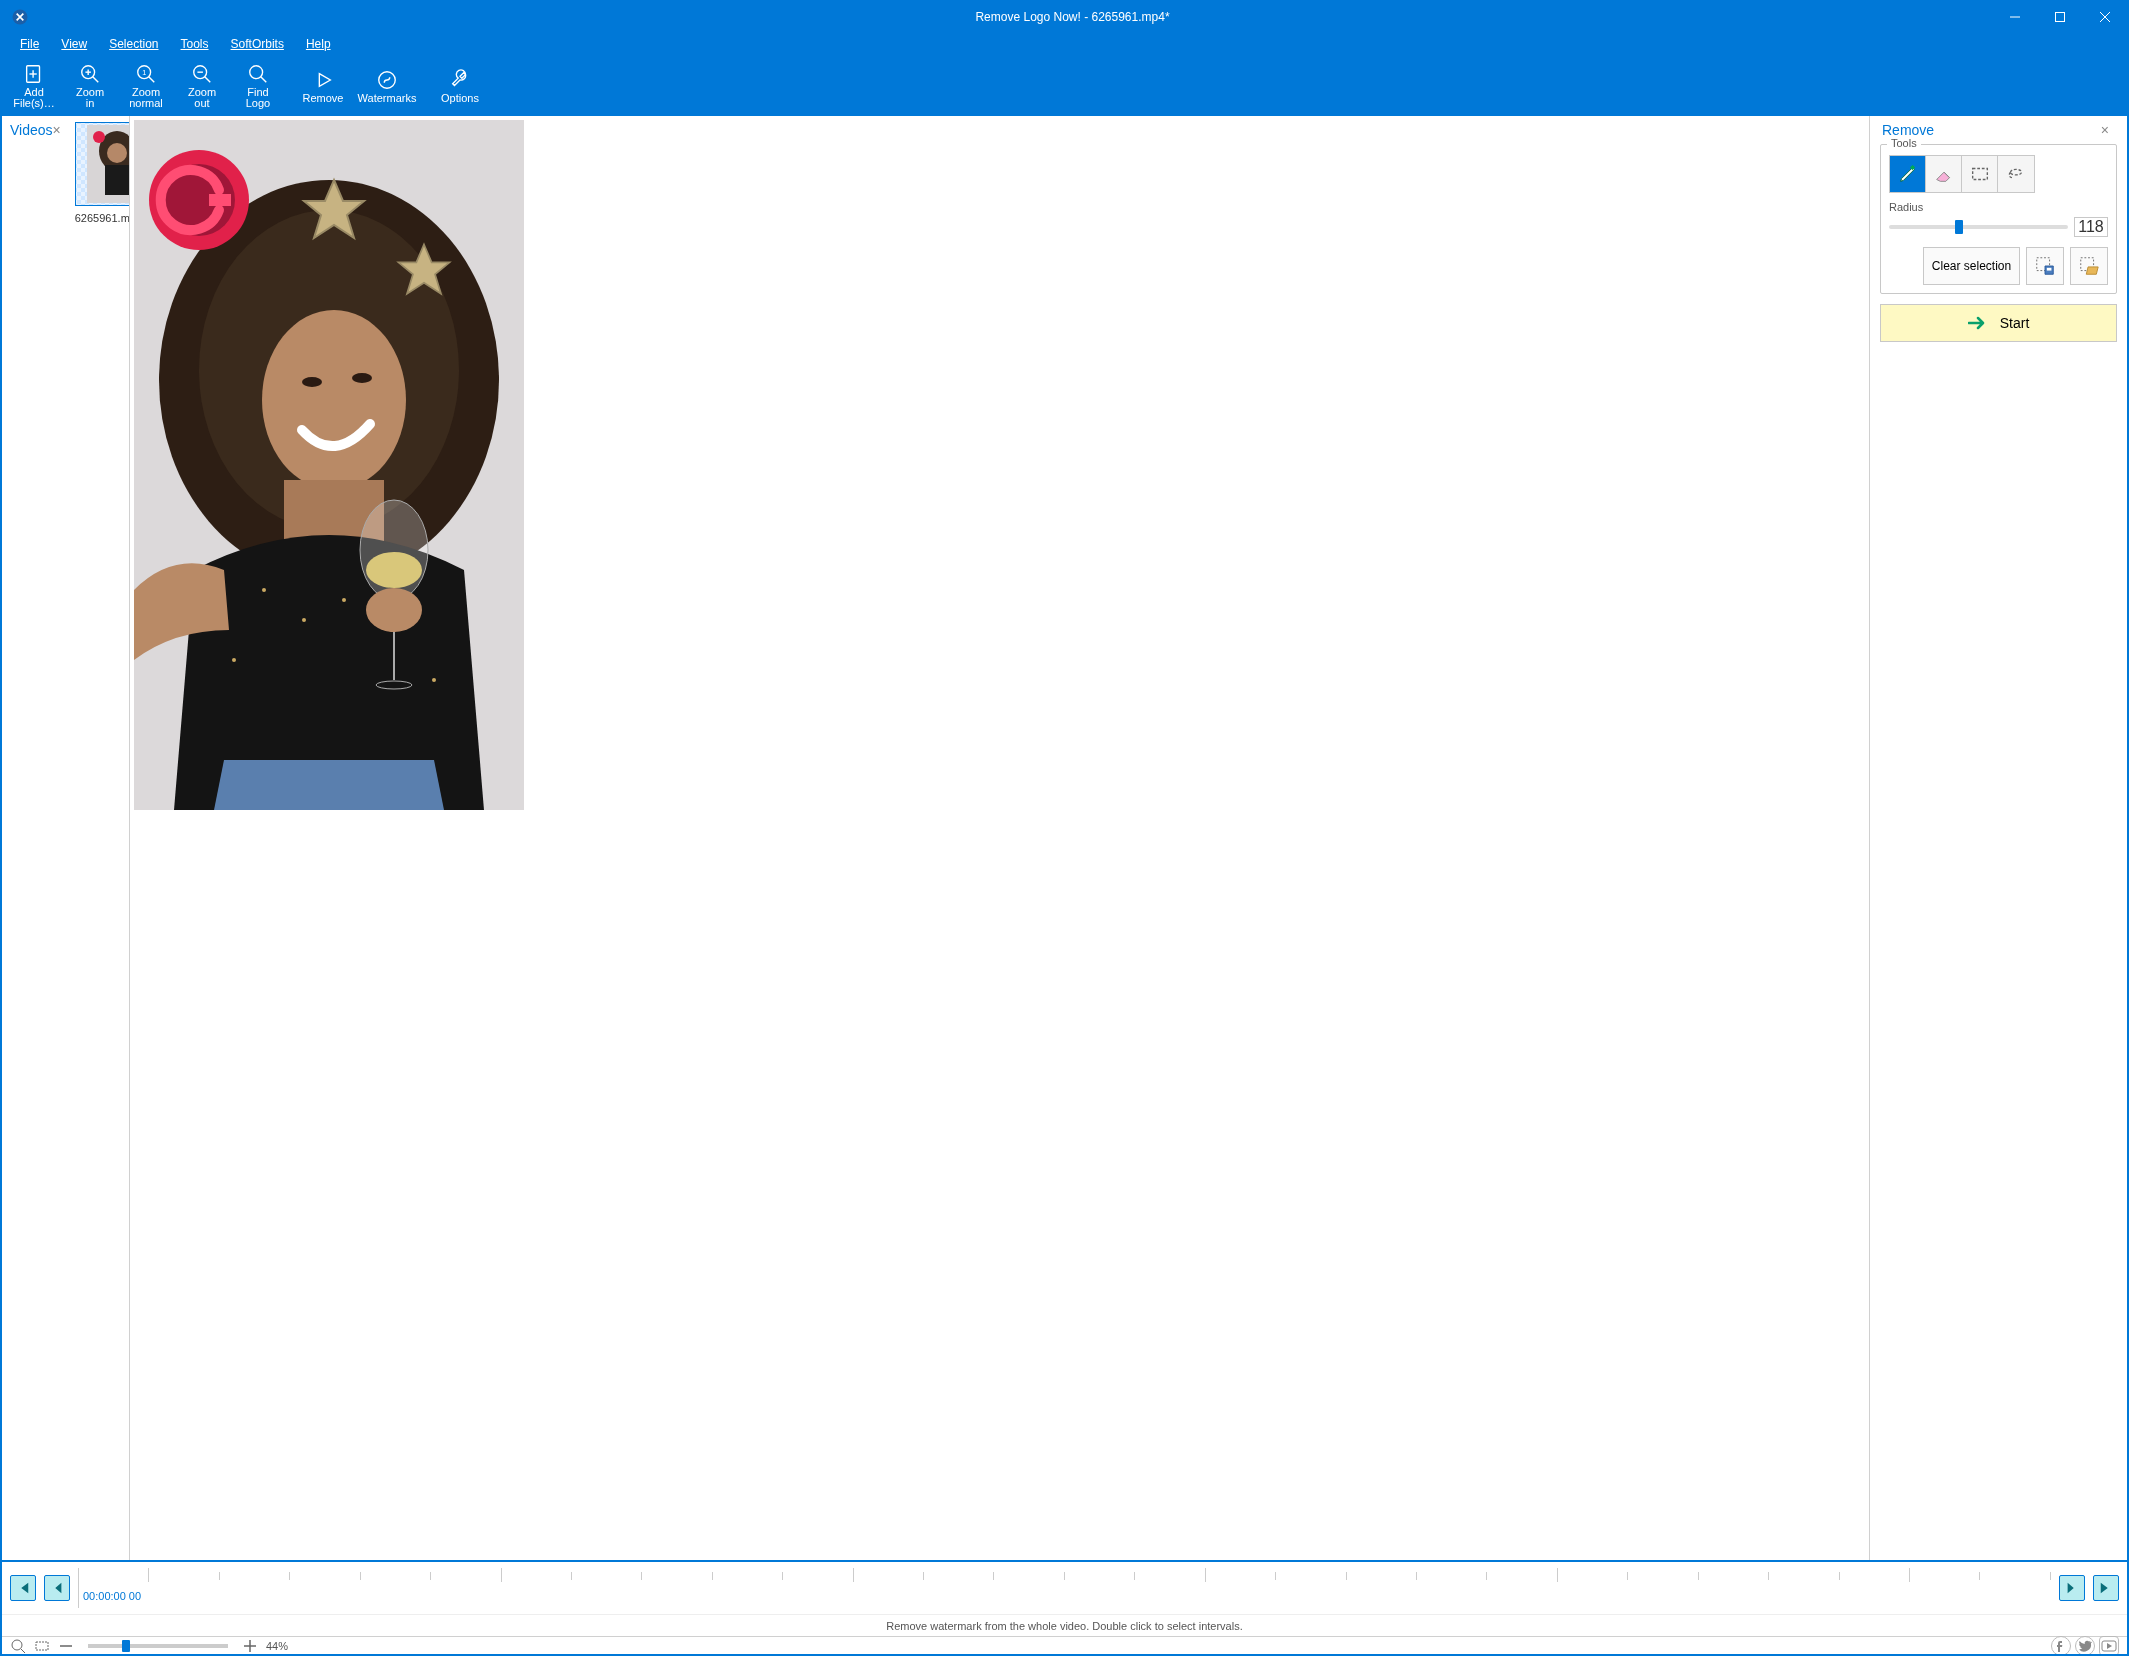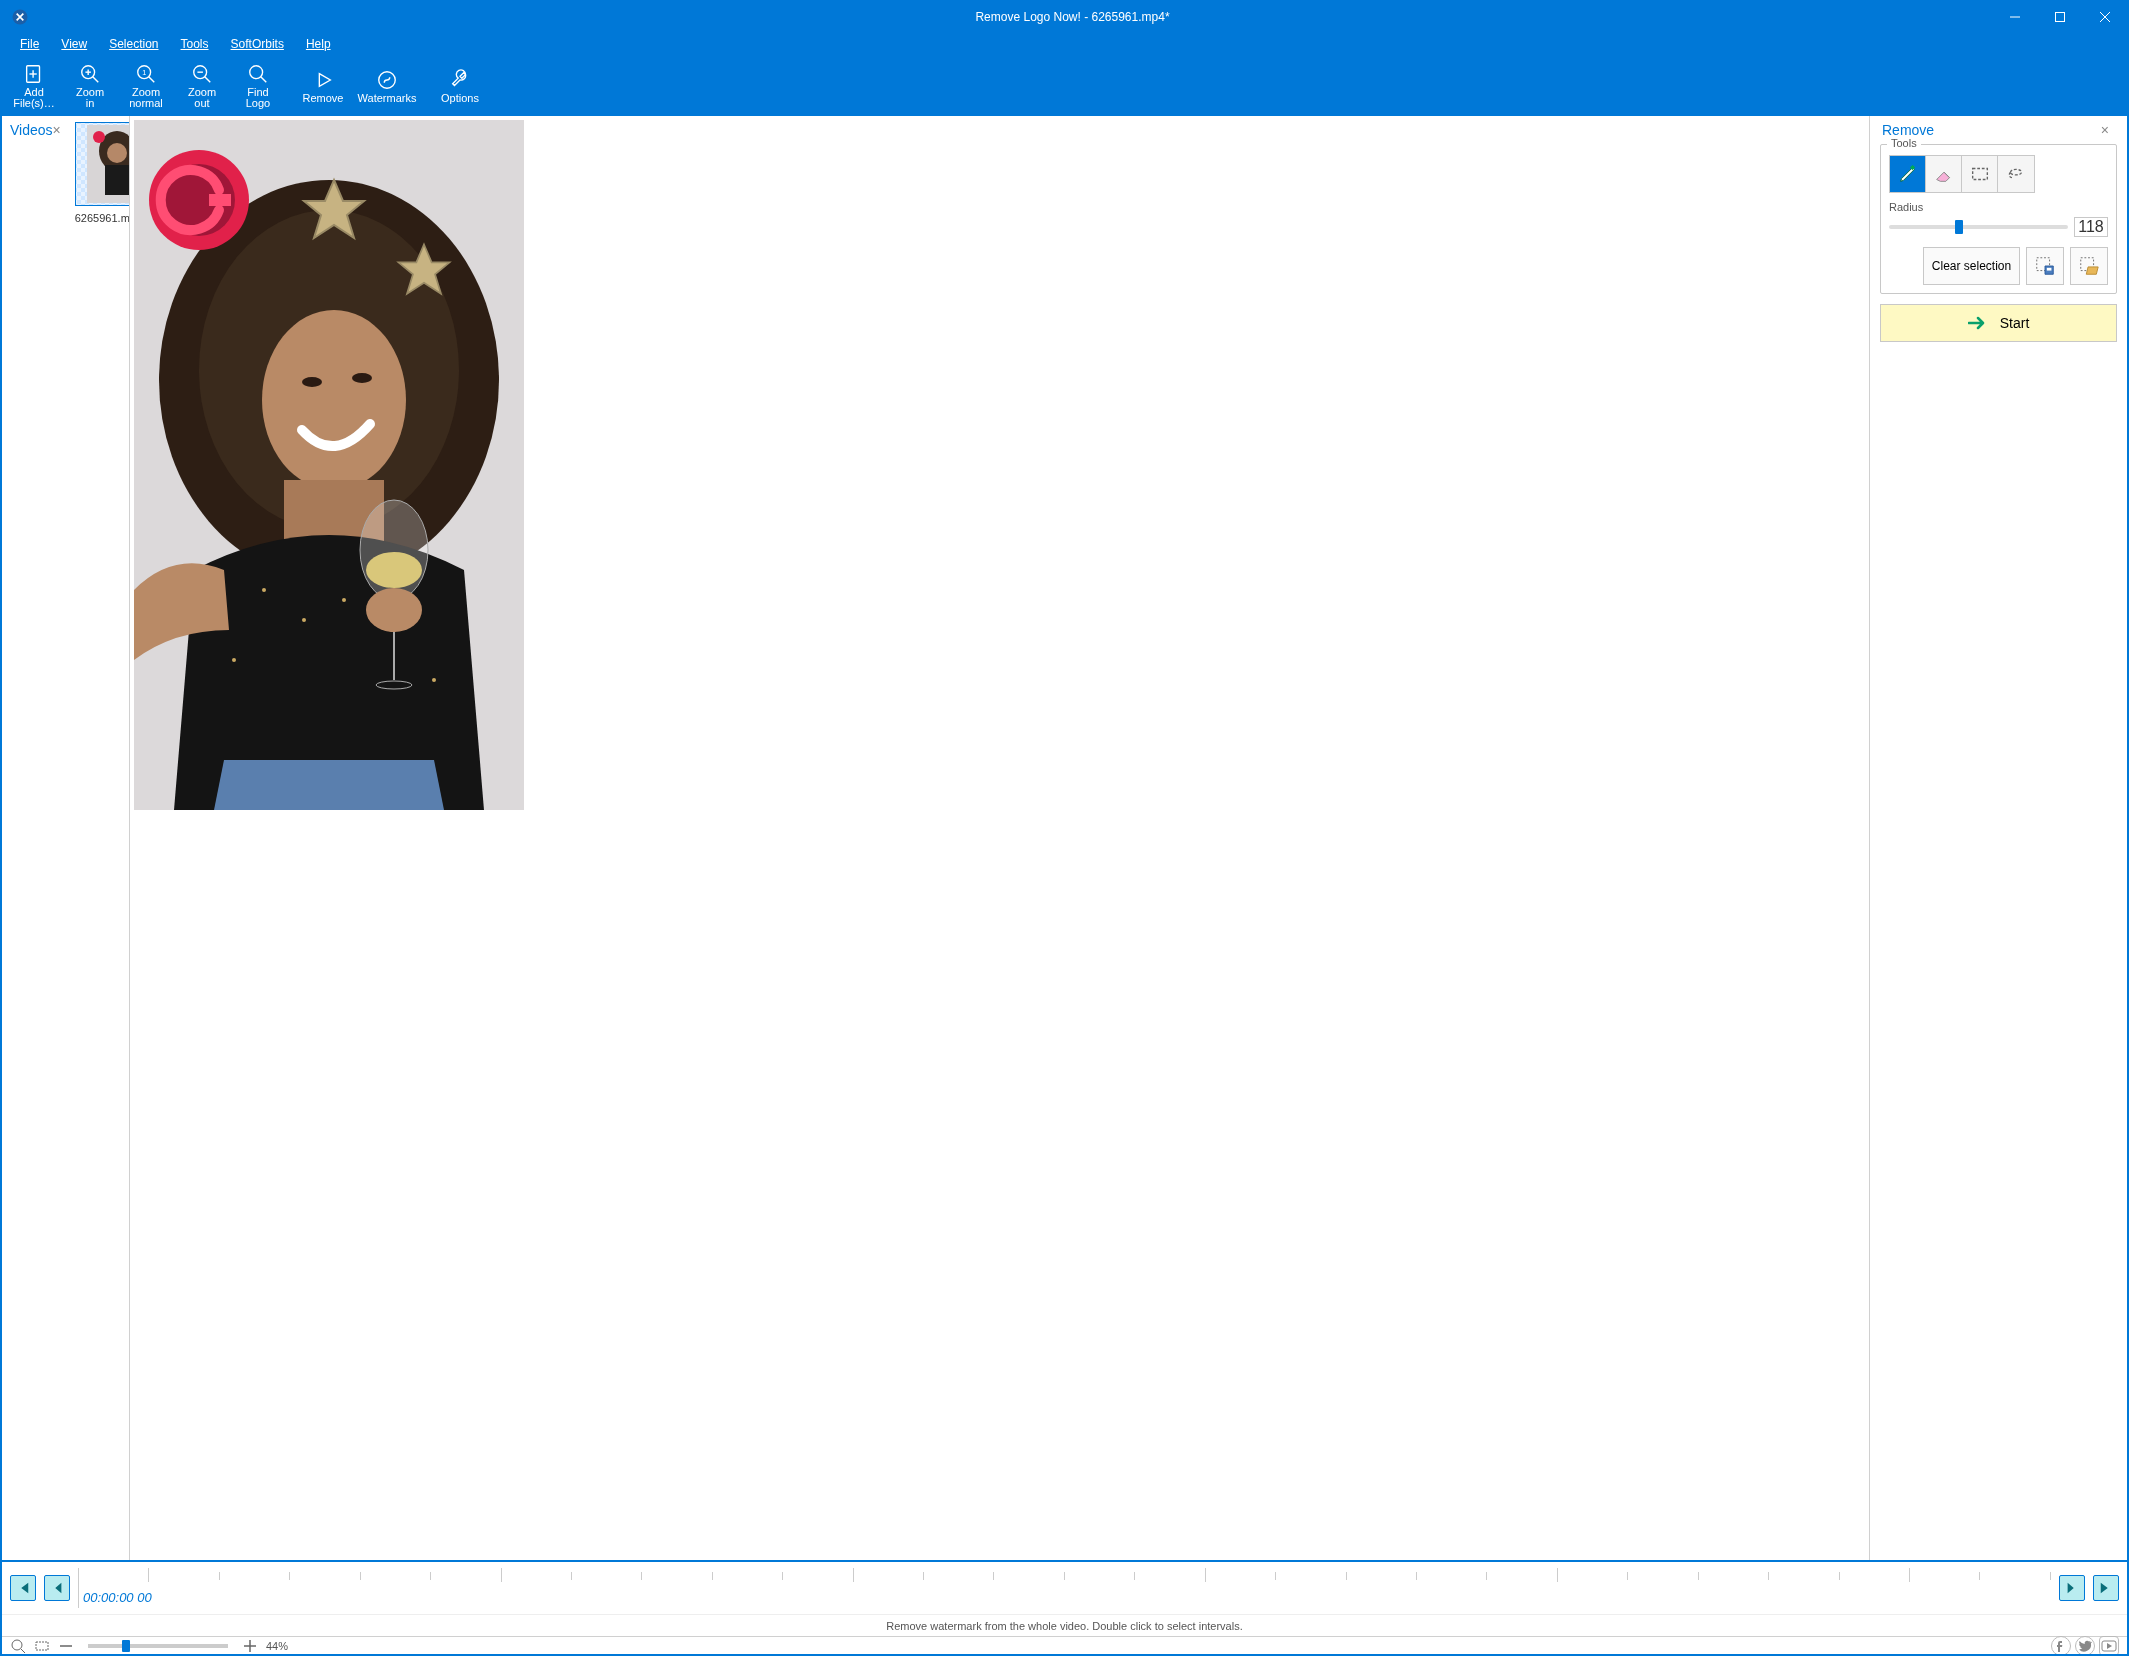--- a/index.html
+++ b/index.html
@@ -67,21 +67,21 @@
   
   
   .timeline-wrap{border-top:2px solid #0078d7;background:#fff;}
   .timeline{height:52px;display:flex;align-items:center;padding:0 8px;gap:8px;}
   .tl-btn{width:26px;height:26px;border:1.5px solid #0078d7;background:#b9ecf0;display:flex;align-items:center;justify-content:center;border-radius:2px;}
   .tl-btn svg{width:14px;height:14px;}
   .tl-track{flex:1;height:40px;position:relative;border-left:1px solid #ccc;}
   .tl-ruler{position:absolute;top:0;left:0;right:0;height:16px;display:flex;}
   .tl-tick{flex:1;border-right:1px solid #ccc;height:8px;margin-top:4px;}
   .tl-tick.major{height:14px;margin-top:0;}
-  .tl-time{position:absolute;top:22px;left:4px;font-size:13px;color:#0078d7;font-style:italic;}
+  .tl-time{position:absolute;top:22px;left:4px;font-size:11px;color:#0078d7;}
   .tl-hint{height:22px;text-align:center;font-size:11px;color:#555;padding-top:5px;border-top:1px solid #eee;}
   
   
   .statusbar{height:18px;border-top:1px solid #d0d0d0;display:flex;align-items:center;padding:0 8px;gap:8px;}
   .statusbar svg{width:16px;height:16px;color:#666;}
   .stat-icon{display:flex;align-items:center;justify-content:center;color:#666;}
   .zoom-slider{width:140px;height:4px;background:#ccc;position:relative;margin:0 6px;}
   .zoom-slider .zthumb{position:absolute;top:-4px;left:24%;width:8px;height:12px;background:#0078d7;border-radius:1px;}
   .social{margin-left:auto;display:flex;gap:4px;}
   .social .si{width:20px;height:20px;display:flex;align-items:center;justify-content:center;color:#888;border:1px solid #bbb;border-radius:50%;}

